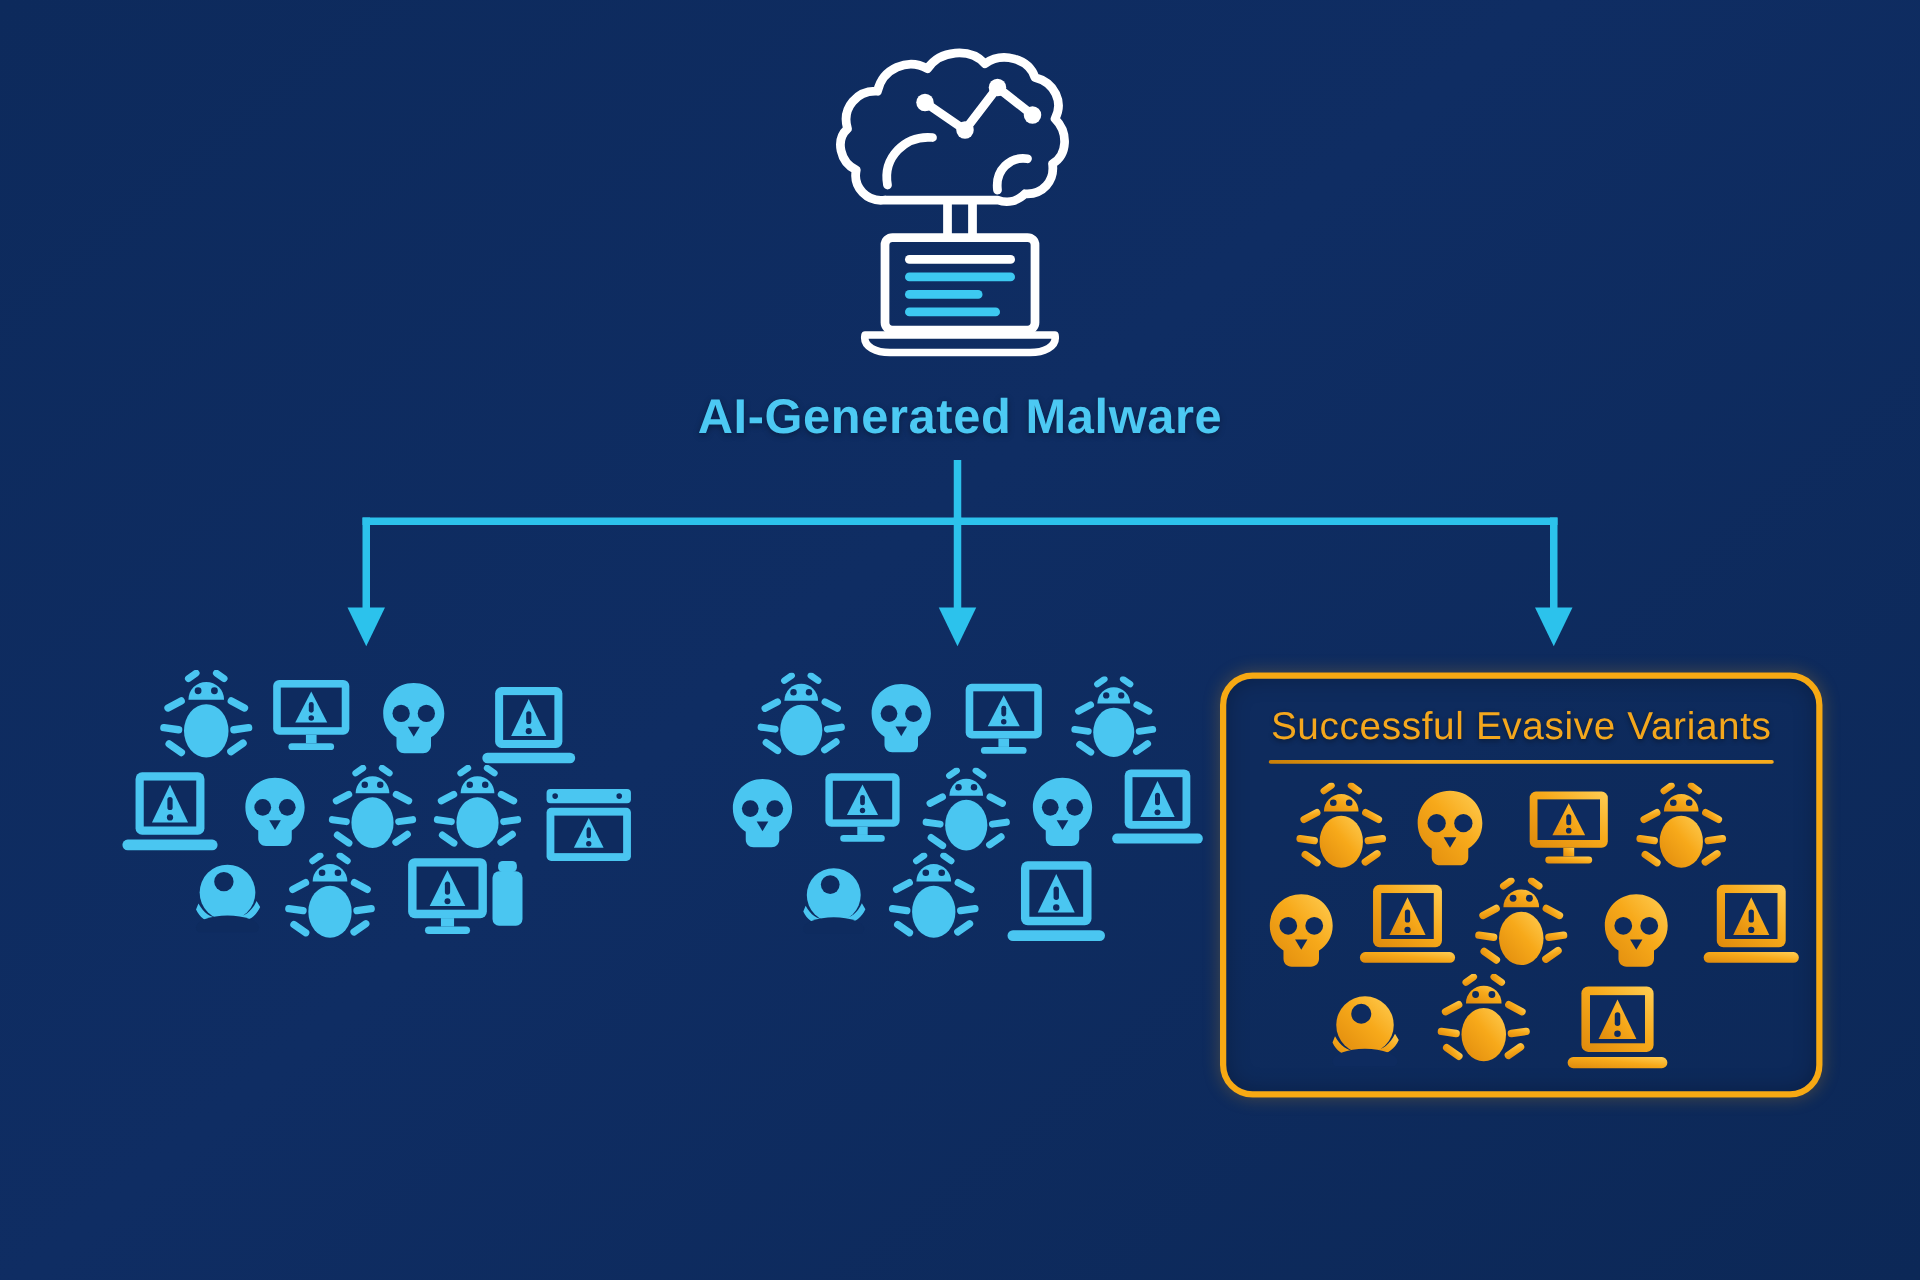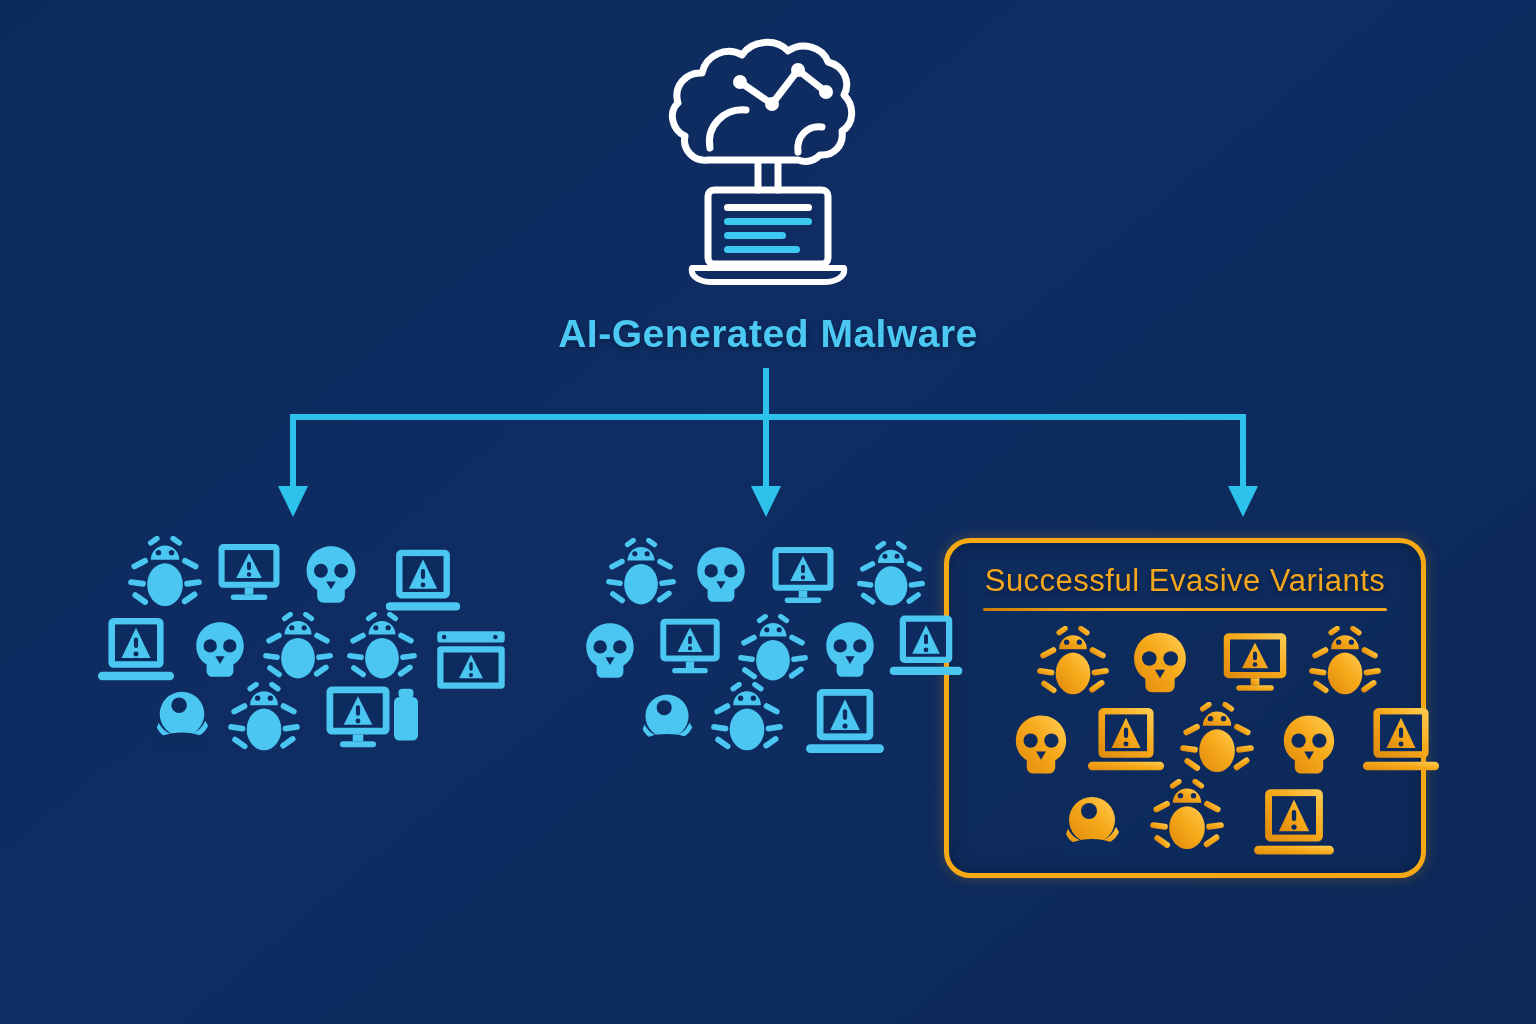--- a/index.html
+++ b/index.html
@@ -28,21 +28,21 @@
     border-left:15px solid transparent;
     border-right:15px solid transparent;
     border-top:31px solid #2cc2ec;
   }
   
   .group{position:absolute;inset:0;pointer-events:none;}
   .micon{position:absolute;}
   .micon svg{display:block;width:100%;height:100%;}
   
   .gold-box{
-    position:absolute;left:944px;top:538px;width:482px;height:340px;
+    position:absolute;left:976px;top:538px;width:482px;height:340px;
     box-sizing:border-box;
     border:5px solid #f7a913;
     border-radius:26px;
     box-shadow:0 0 14px rgba(247,169,19,.25), inset 0 0 18px rgba(0,0,0,.25);
     background:rgba(13,42,92,.35);
   }
   .box-title{
     margin-top:20px;
     text-align:center;
     font-size:31px;font-weight:400;letter-spacing:.5px;

